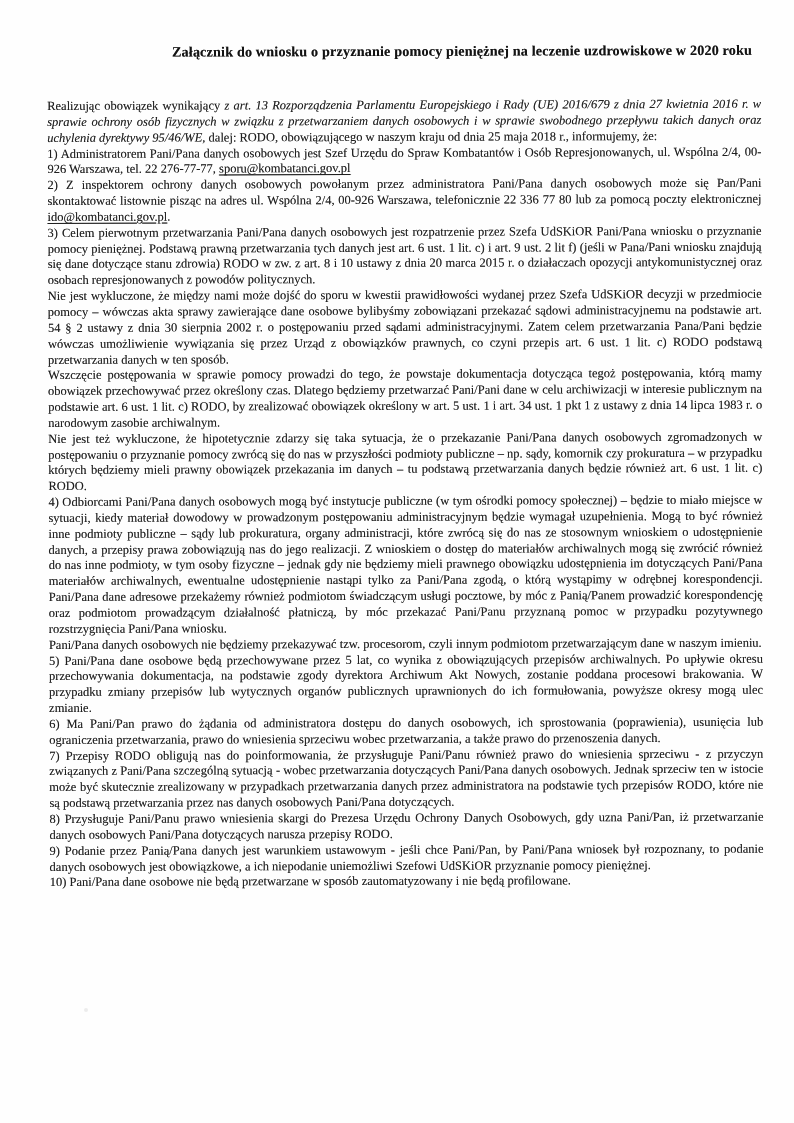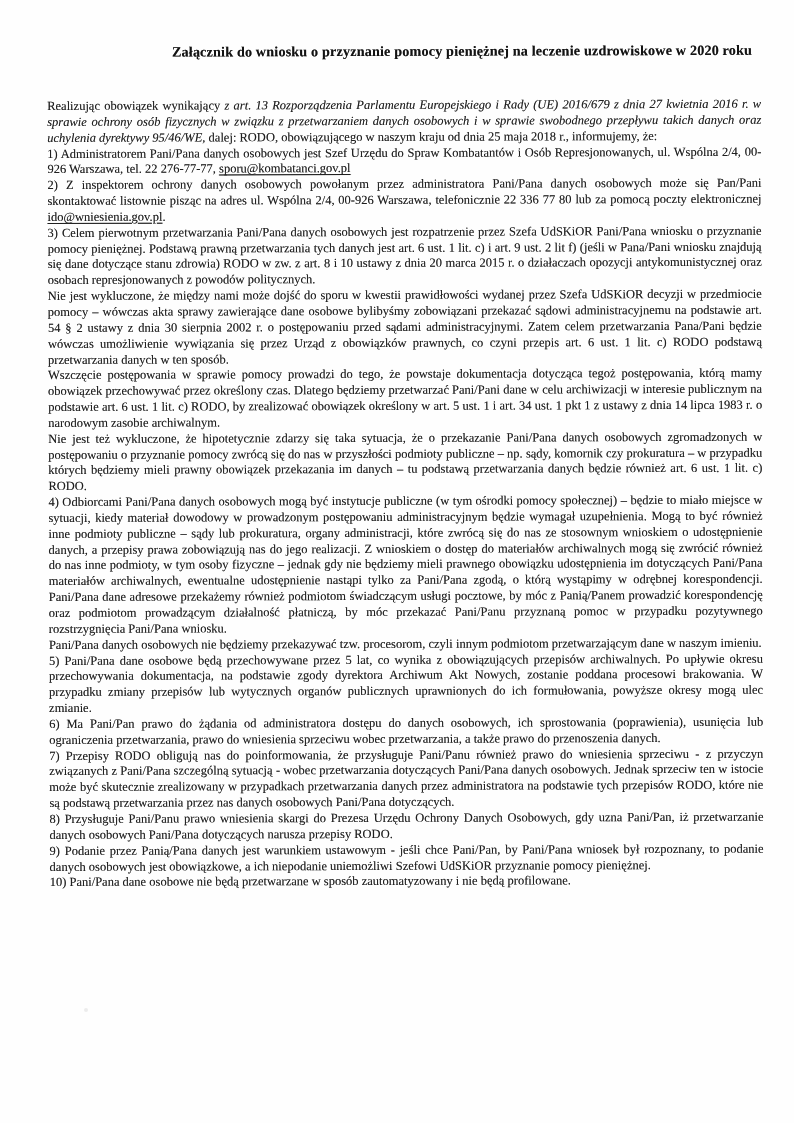--- a/index.html
+++ b/index.html
@@ -66,21 +66,21 @@
 </style>
 </head>
 <body>
 
 <div class="sheet">
   <div class="content">
     <h1 class="doc-title">Załącznik do wniosku o przyznanie pomocy pieniężnej na leczenie uzdrowiskowe w 2020 roku</h1>
     <div class="doc-body" id="doc-body">
         <p class="para"><span class="">Realizując obowiązek wynikający </span><span class="italic">z art. 13 Rozporządzenia Parlamentu Europejskiego i Rady (UE) 2016/679 z dnia 27 kwietnia 2016 r. w sprawie ochrony osób fizycznych w związku z przetwarzaniem danych osobowych i w sprawie swobodnego przepływu takich danych oraz uchylenia dyrektywy 95/46/WE</span><span class="">, dalej: RODO, obowiązującego w naszym kraju od dnia 25 maja 2018 r., informujemy, że:</span></p>
         <p class="para"><span class="">1) Administratorem Pani/Pana danych osobowych jest Szef Urzędu do Spraw Kombatantów i Osób Represjonowanych, ul. Wspólna 2/4, 00-926 Warszawa, tel. 22 276-77-77, </span><span class="email">sporu@kombatanci.gov.pl</span></p>
-        <p class="para"><span class="">2) Z inspektorem ochrony danych osobowych powołanym przez administratora Pani/Pana danych osobowych może się Pan/Pani skontaktować listownie pisząc na adres ul. Wspólna 2/4, 00-926 Warszawa, telefonicznie 22 336 77 80 lub za pomocą poczty elektronicznej </span><span class="email">ido@wniesienia.gov.pl</span><span class="">.</span></p>
+        <p class="para"><span class="">2) Z inspektorem ochrony danych osobowych powołanym przez administratora Pani/Pana danych osobowych może się Pan/Pani skontaktować listownie pisząc na adres ul. Wspólna 2/4, 00-926 Warszawa, telefonicznie 22 336 77 80 lub za pomocą poczty elektronicznej </span><span class="email">ido@kombatanci.gov.pl</span><span class="">.</span></p>
         <p class="para"><span class="">3) Celem pierwotnym przetwarzania Pani/Pana danych osobowych jest rozpatrzenie przez Szefa UdSKiOR Pani/Pana wniosku o przyznanie pomocy pieniężnej. Podstawą prawną przetwarzania tych danych jest art. 6 ust. 1 lit. c) i art. 9 ust. 2 lit f) (jeśli w Pana/Pani wniosku znajdują się dane dotyczące stanu zdrowia) RODO w zw. z art. 8 i 10 ustawy z dnia 20 marca 2015 r. o działaczach opozycji antykomunistycznej oraz osobach represjonowanych z powodów politycznych.</span></p>
         <p class="para"><span class="">Nie jest wykluczone, że między nami może dojść do sporu w kwestii prawidłowości wydanej przez Szefa UdSKiOR decyzji w przedmiocie pomocy – wówczas akta sprawy zawierające dane osobowe bylibyśmy zobowiązani przekazać sądowi administracyjnemu na podstawie art. 54 § 2 ustawy z dnia 30 sierpnia 2002 r. o postępowaniu przed sądami administracyjnymi. Zatem celem przetwarzania Pana/Pani będzie wówczas umożliwienie wywiązania się przez Urząd z obowiązków prawnych, co czyni przepis art. 6 ust. 1 lit. c) RODO podstawą przetwarzania danych w ten sposób.</span></p>
         <p class="para"><span class="">Wszczęcie postępowania w sprawie pomocy prowadzi do tego, że powstaje dokumentacja dotycząca tegoż postępowania, którą mamy obowiązek przechowywać przez określony czas. Dlatego będziemy przetwarzać Pani/Pani dane w celu archiwizacji w interesie publicznym na podstawie art. 6 ust. 1 lit. c) RODO, by zrealizować obowiązek określony w art. 5 ust. 1 i art. 34 ust. 1 pkt 1 z ustawy z dnia 14 lipca 1983 r. o narodowym zasobie archiwalnym.</span></p>
         <p class="para"><span class="">Nie jest też wykluczone, że hipotetycznie zdarzy się taka sytuacja, że o przekazanie Pani/Pana danych osobowych zgromadzonych w postępowaniu o przyznanie pomocy zwrócą się do nas w przyszłości podmioty publiczne – np. sądy, komornik czy prokuratura – w przypadku których będziemy mieli prawny obowiązek przekazania im danych – tu podstawą przetwarzania danych będzie również art. 6 ust. 1 lit. c) RODO.</span></p>
         <p class="para"><span class="">4) Odbiorcami Pani/Pana danych osobowych mogą być instytucje publiczne (w tym ośrodki pomocy społecznej) – będzie to miało miejsce w sytuacji, kiedy materiał dowodowy w prowadzonym postępowaniu administracyjnym będzie wymagał uzupełnienia. Mogą to być również inne podmioty publiczne – sądy lub prokuratura, organy administracji, które zwrócą się do nas ze stosownym wnioskiem o udostępnienie danych, a przepisy prawa zobowiązują nas do jego realizacji. Z wnioskiem o dostęp do materiałów archiwalnych mogą się zwrócić również do nas inne podmioty, w tym osoby fizyczne – jednak gdy nie będziemy mieli prawnego obowiązku udostępnienia im dotyczących Pani/Pana materiałów archiwalnych, ewentualne udostępnienie nastąpi tylko za Pani/Pana zgodą, o którą wystąpimy w odrębnej korespondencji. Pani/Pana dane adresowe przekażemy również podmiotom świadczącym usługi pocztowe, by móc z Panią/Panem prowadzić korespondencję oraz podmiotom prowadzącym działalność płatniczą, by móc przekazać Pani/Panu przyznaną pomoc w przypadku pozytywnego rozstrzygnięcia Pani/Pana wniosku.</span></p>
         <p class="para"><span class="">Pani/Pana danych osobowych nie będziemy przekazywać tzw. procesorom, czyli innym podmiotom przetwarzającym dane w naszym imieniu.</span></p>
         <p class="para"><span class="">5) Pani/Pana dane osobowe będą przechowywane przez 5 lat, co wynika z obowiązujących przepisów archiwalnych. Po upływie okresu przechowywania dokumentacja, na podstawie zgody dyrektora Archiwum Akt Nowych, zostanie poddana procesowi brakowania. W przypadku zmiany przepisów lub wytycznych organów publicznych uprawnionych do ich formułowania, powyższe okresy mogą ulec zmianie.</span></p>
         <p class="para"><span class="">6) Ma Pani/Pan prawo do żądania od administratora dostępu do danych osobowych, ich sprostowania (poprawienia), usunięcia lub ograniczenia przetwarzania, prawo do wniesienia sprzeciwu wobec przetwarzania, a także prawo do przenoszenia danych.</span></p>
         <p class="para"><span class="">7) Przepisy RODO obligują nas do poinformowania, że przysługuje Pani/Panu również prawo do wniesienia sprzeciwu - z przyczyn związanych z Pani/Pana szczególną sytuacją - wobec przetwarzania dotyczących Pani/Pana danych osobowych. Jednak sprzeciw ten w istocie może być skutecznie zrealizowany w przypadkach przetwarzania danych przez administratora na podstawie tych przepisów RODO, które nie są podstawą przetwarzania przez nas danych osobowych Pani/Pana dotyczących.</span></p>
         <p class="para"><span class="">8) Przysługuje Pani/Panu prawo wniesienia skargi do Prezesa Urzędu Ochrony Danych Osobowych, gdy uzna Pani/Pan, iż przetwarzanie danych osobowych Pani/Pana dotyczących narusza przepisy RODO.</span></p>

